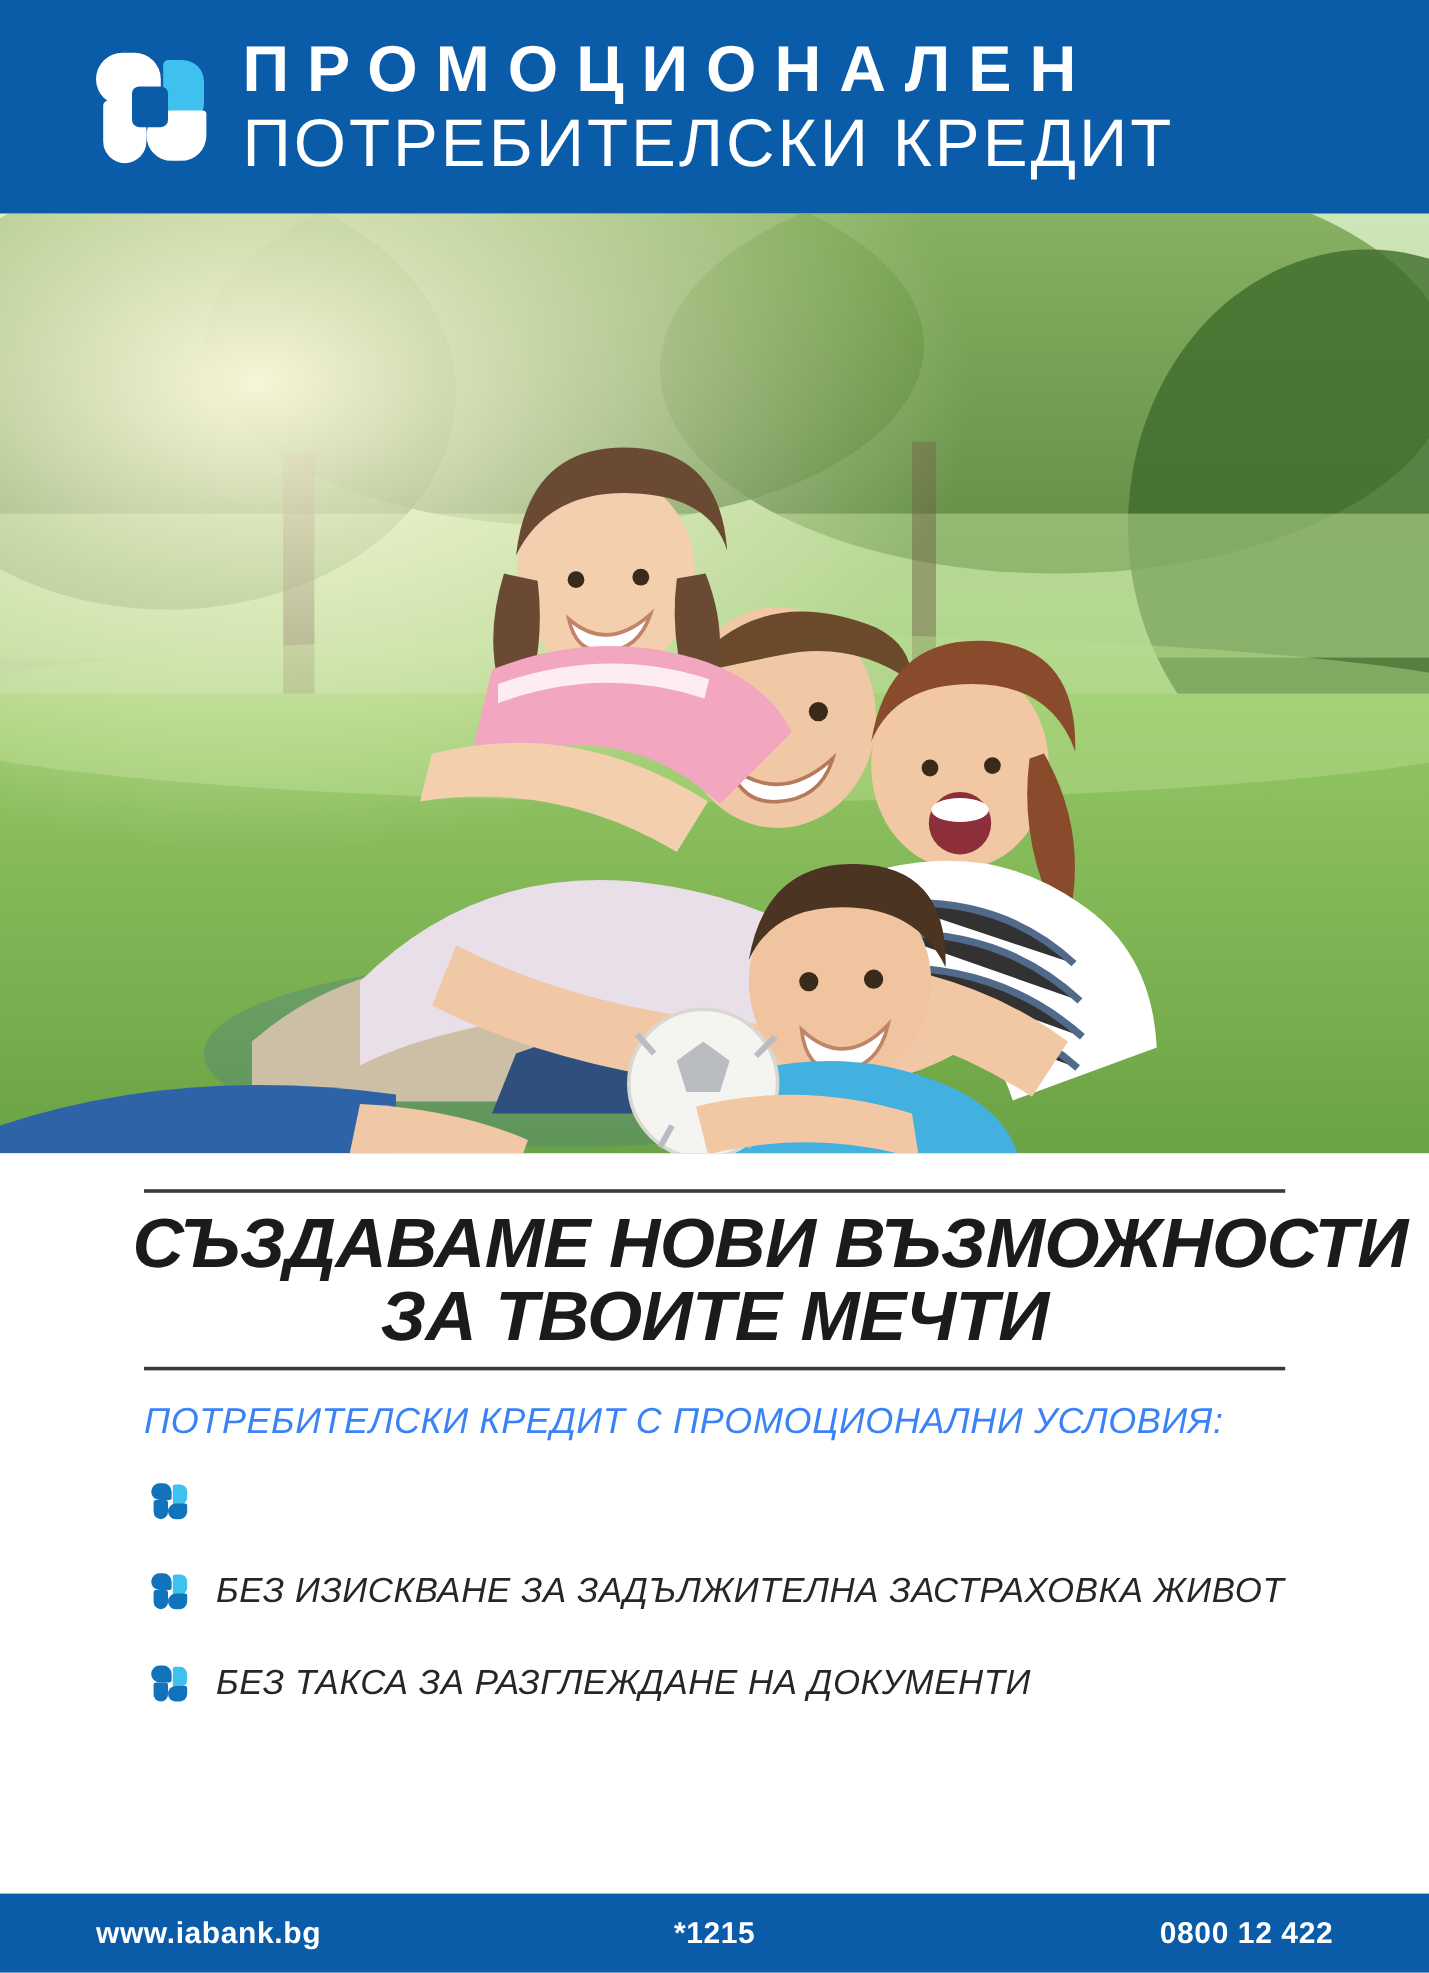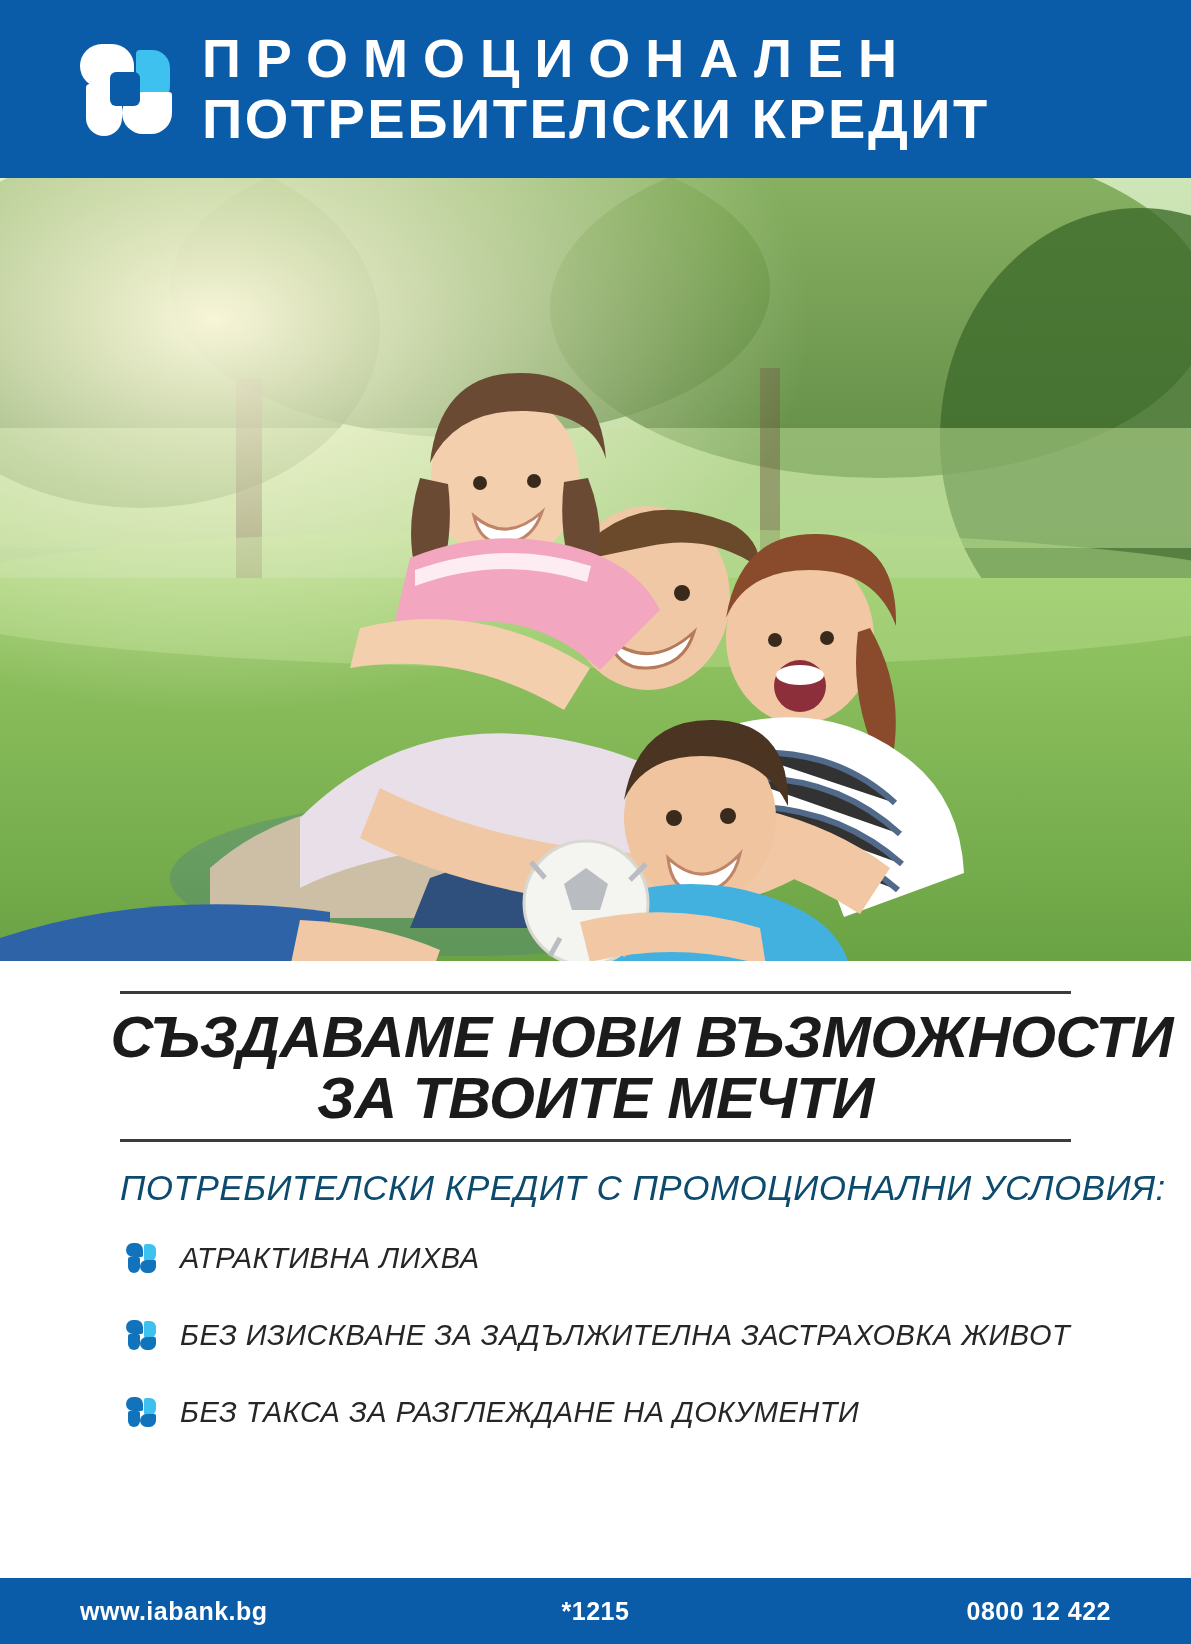--- a/index.html
+++ b/index.html
@@ -88,21 +88,21 @@
     line-height: 1.02;
   }
   .header-line1 {
     font-size: 54px;
     font-weight: 700;
     letter-spacing: 15px;
     white-space: nowrap;
   }
   .header-line2 {
     font-size: 56px;
-    font-weight: 700;
+    font-weight: 400;
     letter-spacing: 2.5px;
     white-space: nowrap;
     margin-top: 4px;
   }
 
   
   .hero {
     position: relative;
     height: 783px;
     overflow: hidden;
@@ -130,23 +130,23 @@
     font-size: 58px;
     line-height: 1.06;
     letter-spacing: -0.5px;
     padding: 12px 0 10px 0;
     transform: scaleX(1.02);
   }
   .headline .l1 { display: block; white-space: nowrap; }
   .headline .l2 { display: block; white-space: nowrap; }
 
   .subhead {
-    text-align: center;
-    font-size: 35px;
-    color: #0c4a6e;
+    text-align: left;
+    font-size: 30px;
+    color: #3b82f6;
     letter-spacing: 0.5px;
     margin: 26px 0 34px 0;
     white-space: nowrap;
   }
 
   .bullets {
     margin: 0;
     padding: 0 0 0 6px;
     list-style: none;
   }
@@ -336,21 +336,20 @@
     <div class="subhead">ПОТРЕБИТЕЛСКИ КРЕДИТ С ПРОМОЦИОНАЛНИ УСЛОВИЯ:</div>
 
     <ul class="bullets">
       <li class="bullet">
         <span class="bullet-icon">
           <span class="b1"></span>
             <span class="b2"></span>
             <span class="b3"></span>
             <span class="b4"></span>
         </span>
-        <span class="bullet-text">АТРАКТИВНА ЛИХВА</span>
       </li>
       <li class="bullet">
         <span class="bullet-icon">
           <span class="b1"></span>
             <span class="b2"></span>
             <span class="b3"></span>
             <span class="b4"></span>
         </span>
         <span class="bullet-text">БЕЗ ИЗИСКВАНЕ ЗА ЗАДЪЛЖИТЕЛНА ЗАСТРАХОВКА ЖИВОТ</span>
       </li>

